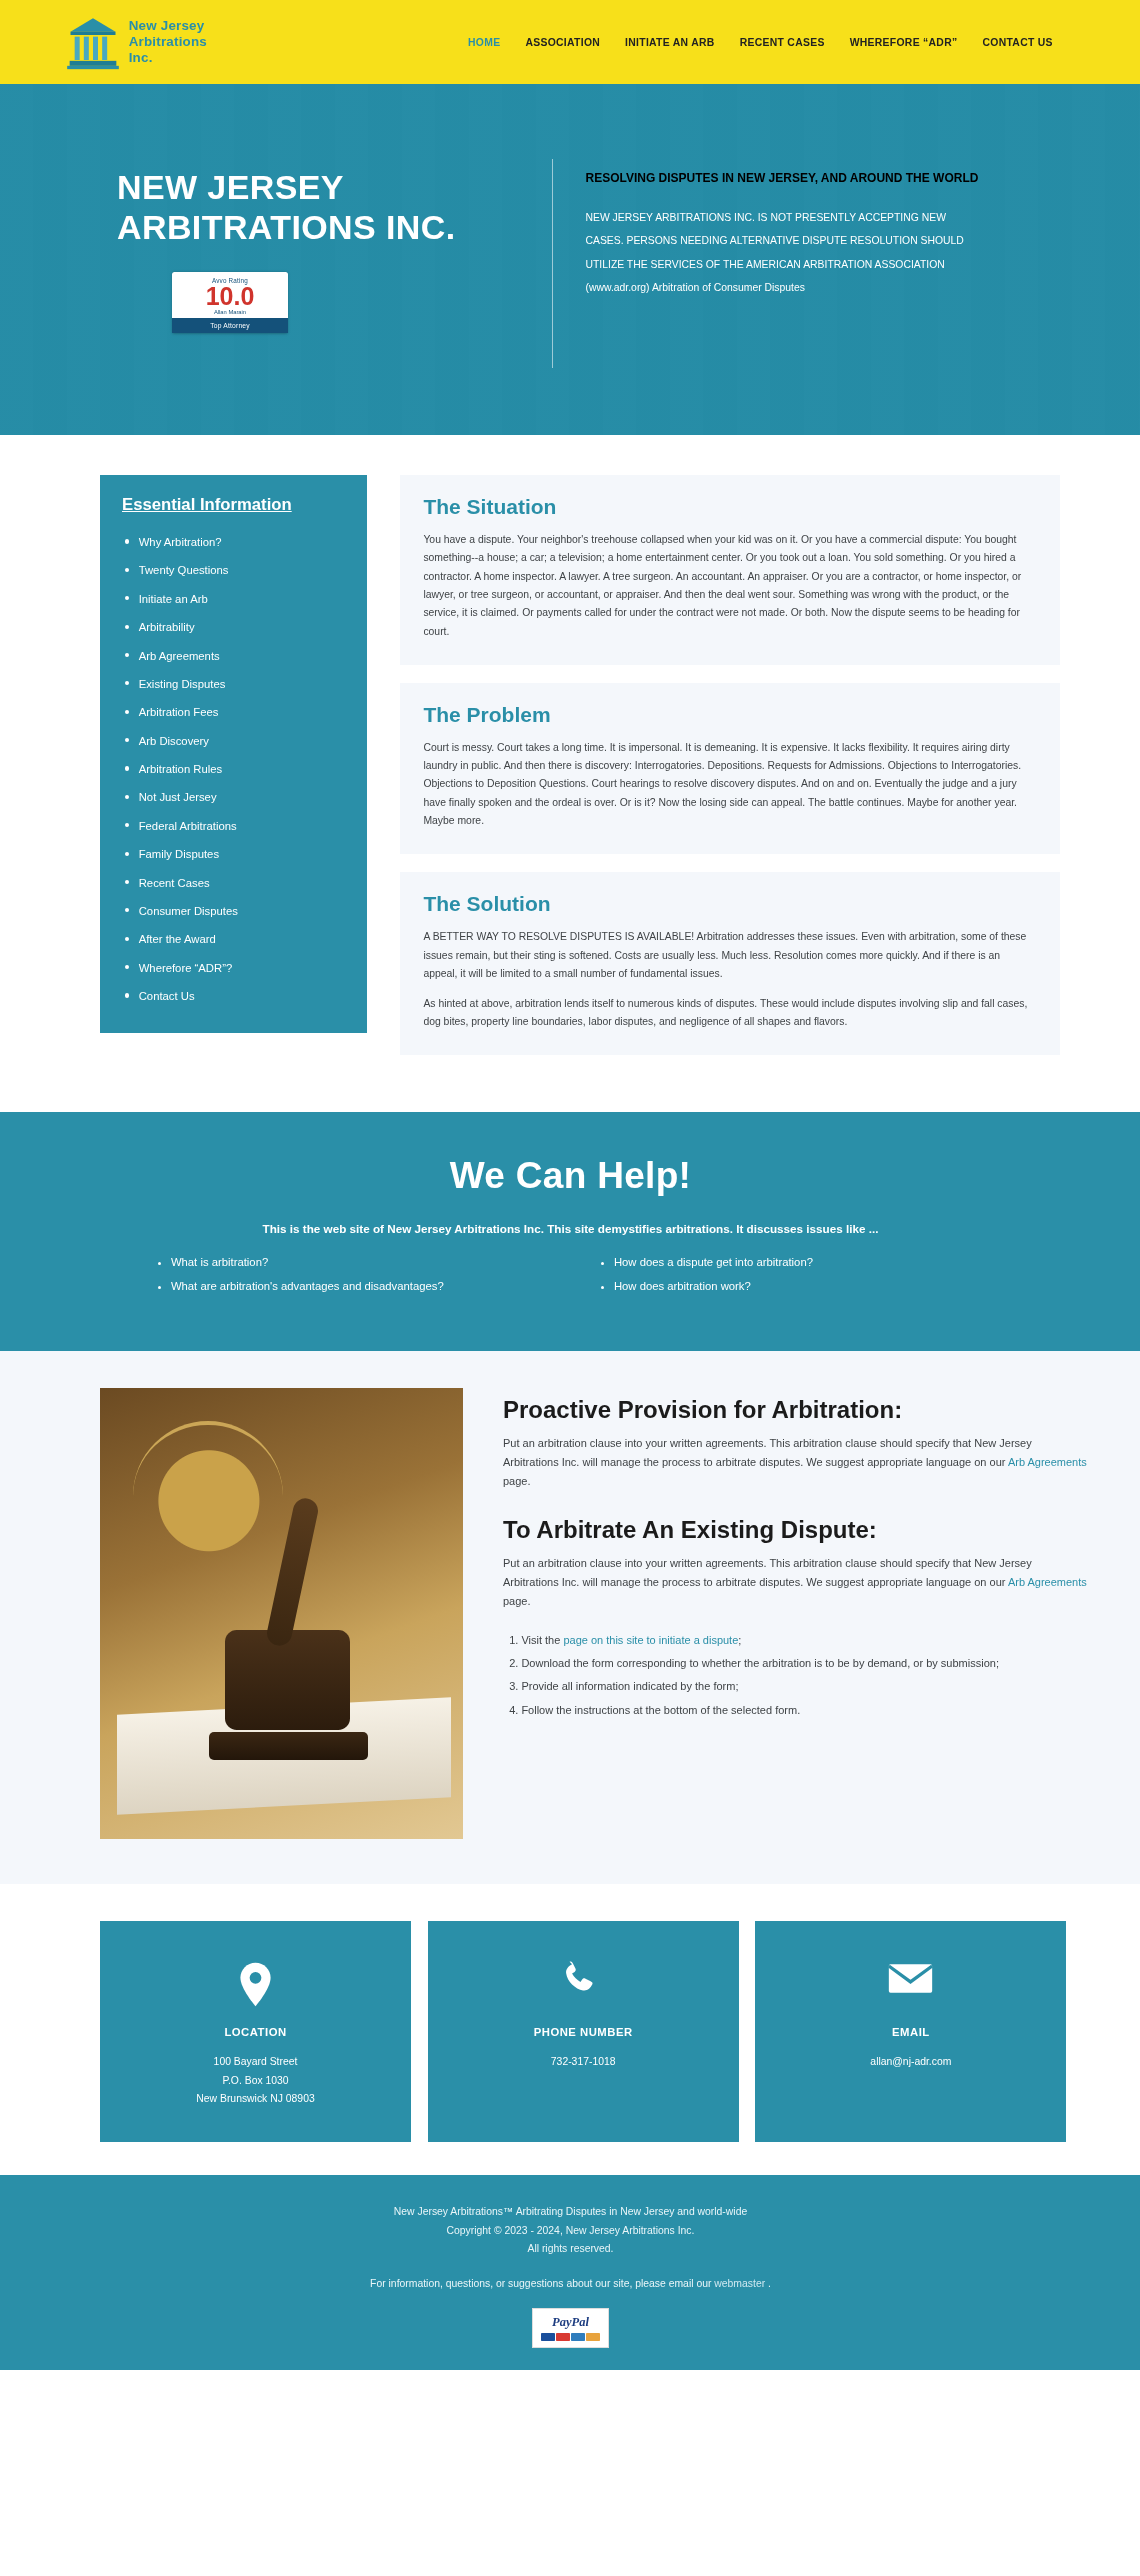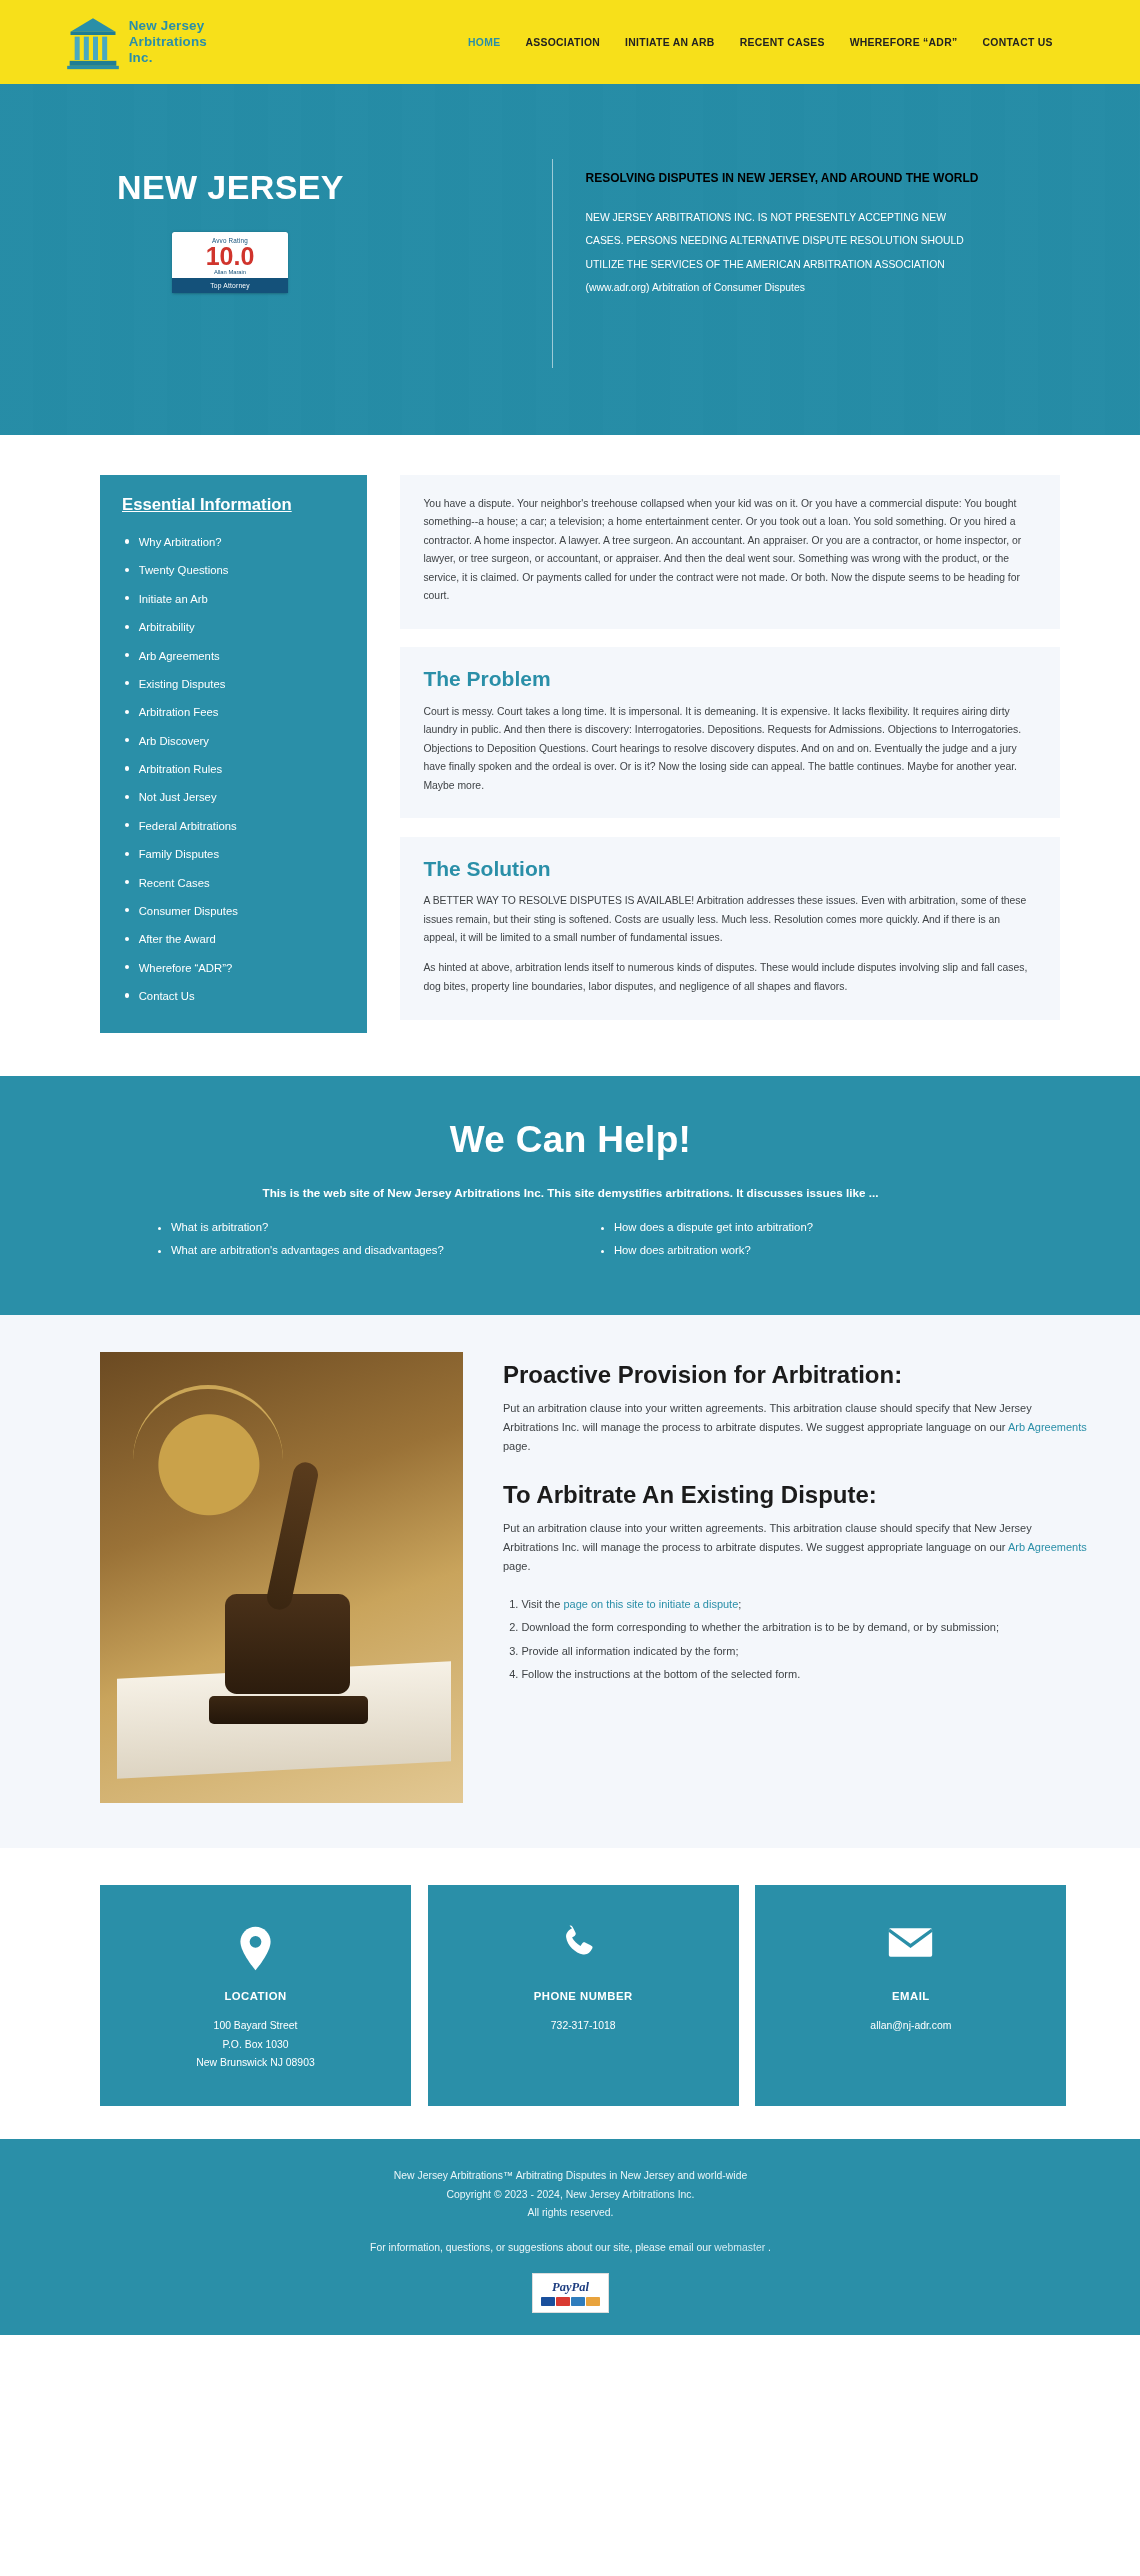--- a/index.html
+++ b/index.html
@@ -397,20 +397,21 @@
     <a href="#">CONTACT US</a>
   </nav>
 </div>
 
 <section class="hero">
   <div class="hero-bg"></div>
   <div class="hero-inner">
     <div class="hero-left">
       <div class="hero-title">
         <span>NEW JERSEY</span><br>
+        <span>ARBITRATIONS INC.</span>
       </div>
       <div class="badge">
         <div class="b-top">Avvo Rating</div>
         <div class="b-score">10.0</div>
         <div class="b-name">Allan Marain</div>
         <div class="b-ribbon">Top Attorney</div>
       </div>
     </div>
     <div class="hero-divider"></div>
     <div class="hero-right">
@@ -440,20 +441,21 @@
         <li><span>Recent Cases</span></li>
         <li><span>Consumer Disputes</span></li>
         <li><span>After the Award</span></li>
         <li><span>Wherefore “ADR”?</span></li>
         <li><span>Contact Us</span></li>
       </ul>
     </aside>
 
     <div class="content-col">
       <article class="card">
+        <h2>The Situation</h2>
         <p>You have a dispute. Your neighbor's treehouse collapsed when your kid was on it. Or you have a commercial dispute: You bought something--a house; a car; a television; a home entertainment center. Or you took out a loan. You sold something. Or you hired a contractor. A home inspector. A lawyer. A tree surgeon. An accountant. An appraiser. Or you are a contractor, or home inspector, or lawyer, or tree surgeon, or accountant, or appraiser. And then the deal went sour. Something was wrong with the product, or the service, it is claimed. Or payments called for under the contract were not made. Or both. Now the dispute seems to be heading for court.</p>
       </article>
       <article class="card">
         <h2>The Problem</h2>
         <p>Court is messy. Court takes a long time. It is impersonal. It is demeaning. It is expensive. It lacks flexibility. It requires airing dirty laundry in public. And then there is discovery: Interrogatories. Depositions. Requests for Admissions. Objections to Interrogatories. Objections to Deposition Questions. Court hearings to resolve discovery disputes. And on and on. Eventually the judge and a jury have finally spoken and the ordeal is over. Or is it? Now the losing side can appeal. The battle continues. Maybe for another year. Maybe more.</p>
       </article>
       <article class="card">
         <h2>The Solution</h2>
         <p>A BETTER WAY TO RESOLVE DISPUTES IS AVAILABLE! Arbitration addresses these issues. Even with arbitration, some of these issues remain, but their sting is softened. Costs are usually less. Much less. Resolution comes more quickly. And if there is an appeal, it will be limited to a small number of fundamental issues.</p>
         <p>As hinted at above, arbitration lends itself to numerous kinds of disputes. These would include disputes involving slip and fall cases, dog bites, property line boundaries, labor disputes, and negligence of all shapes and flavors.</p>

